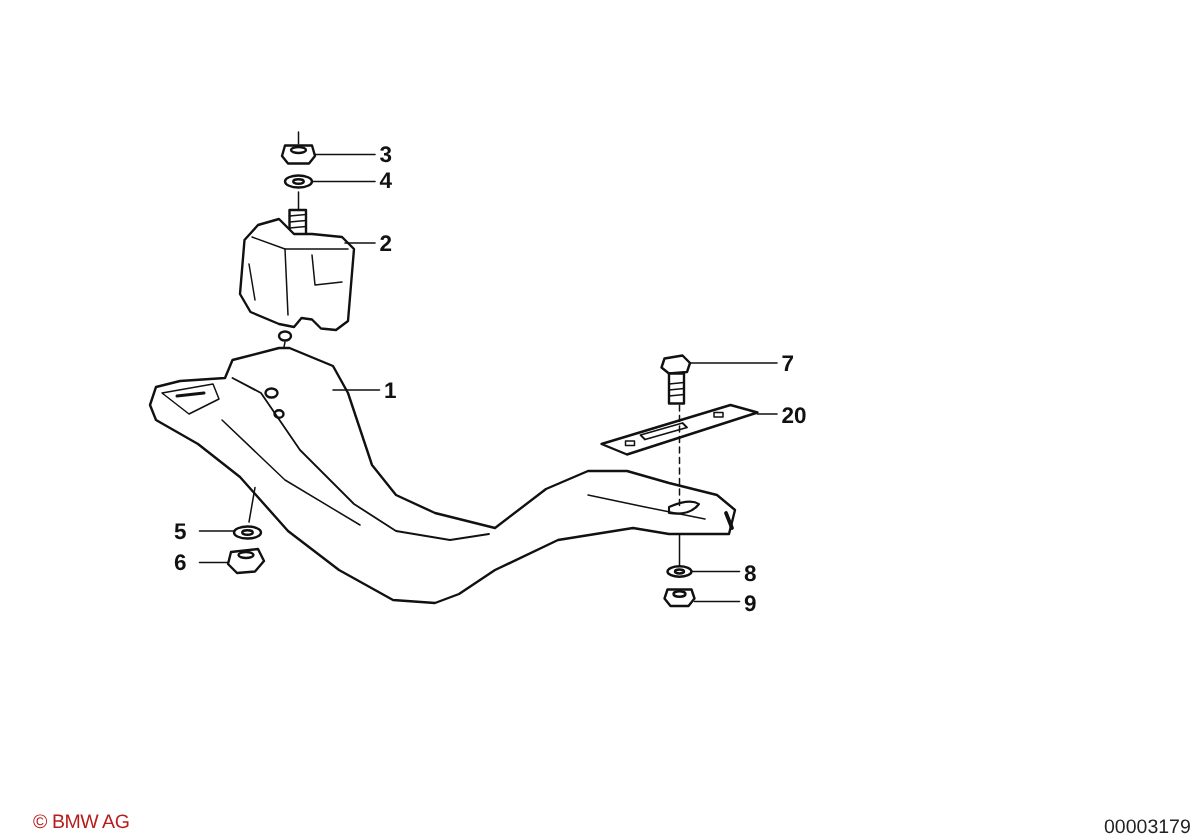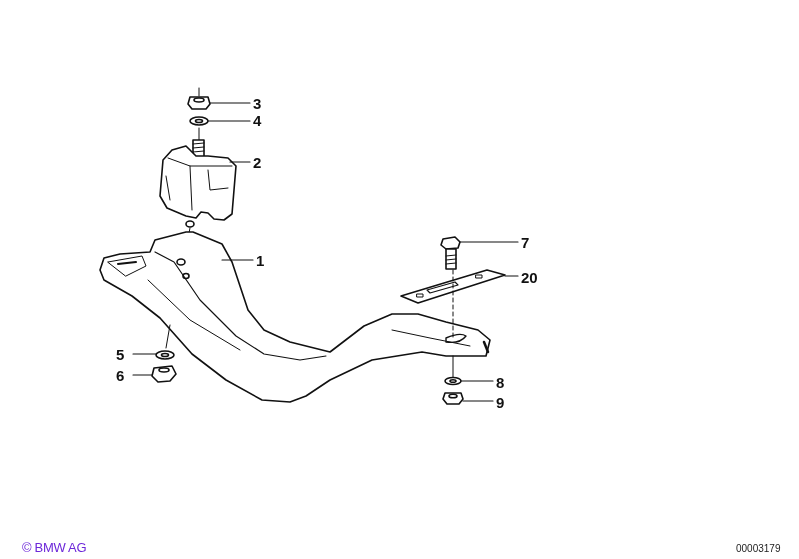--- a/index.html
+++ b/index.html
@@ -1,20 +1,20 @@
 <!DOCTYPE html>
 <html><head>
 <meta charset="utf-8">
 <style>
   html, body { margin: 0; padding: 0; background: #ffffff; }
   body { width: 799px; height: 559px; position: relative; overflow: hidden; font-family: "Liberation Sans", sans-serif; }
   .canvas { position: absolute; left: 0; top: 0; width: 799px; height: 559px; }
   .callout { position: absolute; font-weight: bold; font-size: 15px; color: #111; line-height: 1; }
-  .copyright { position: absolute; left: 22px; top: 540px; font-size: 13px; color: #6d28d9; letter-spacing: -0.3px; }
-  .docnum { position: absolute; left: 736px; top: 543px; font-size: 10px; color: #222; }
+  .copyright { position: absolute; left: 22px; top: 540px; font-size: 13px; color: #b91c1c; letter-spacing: -0.3px; }
+  .docnum { position: absolute; left: 736px; top: 543px; font-size: 13px; color: #222; }
 </style>
 </head>
 <body>
 
 <svg class="canvas" viewBox="0 0 799 559" xmlns="http://www.w3.org/2000/svg">
   <g fill="none" stroke="#111" stroke-width="1.6" stroke-linejoin="round" stroke-linecap="round">
 
     <line x1="199" y1="88" x2="199" y2="96" stroke-width="1"></line>
 
     <g>

